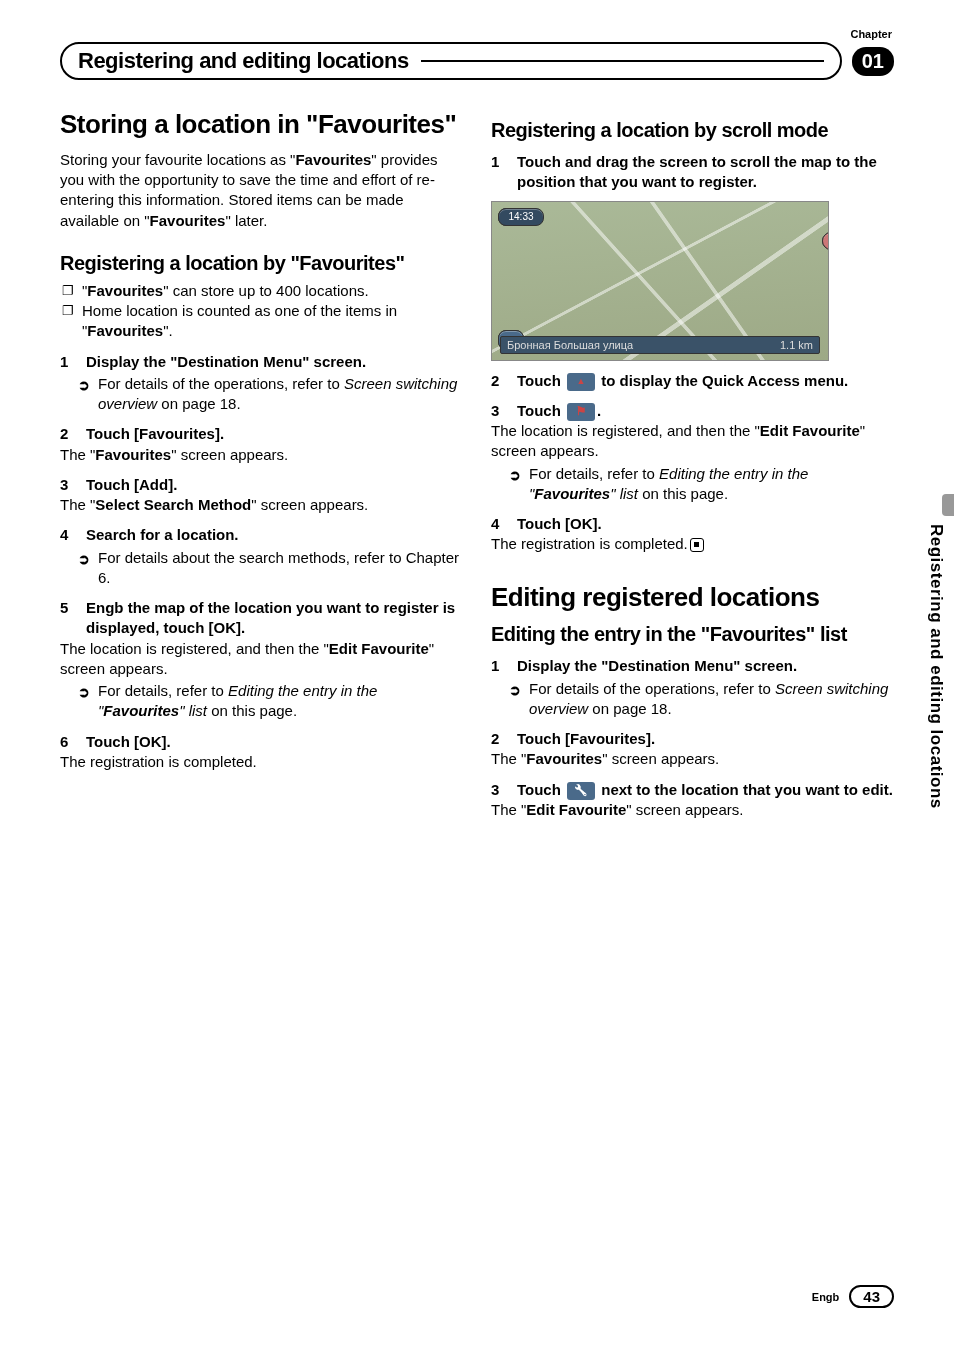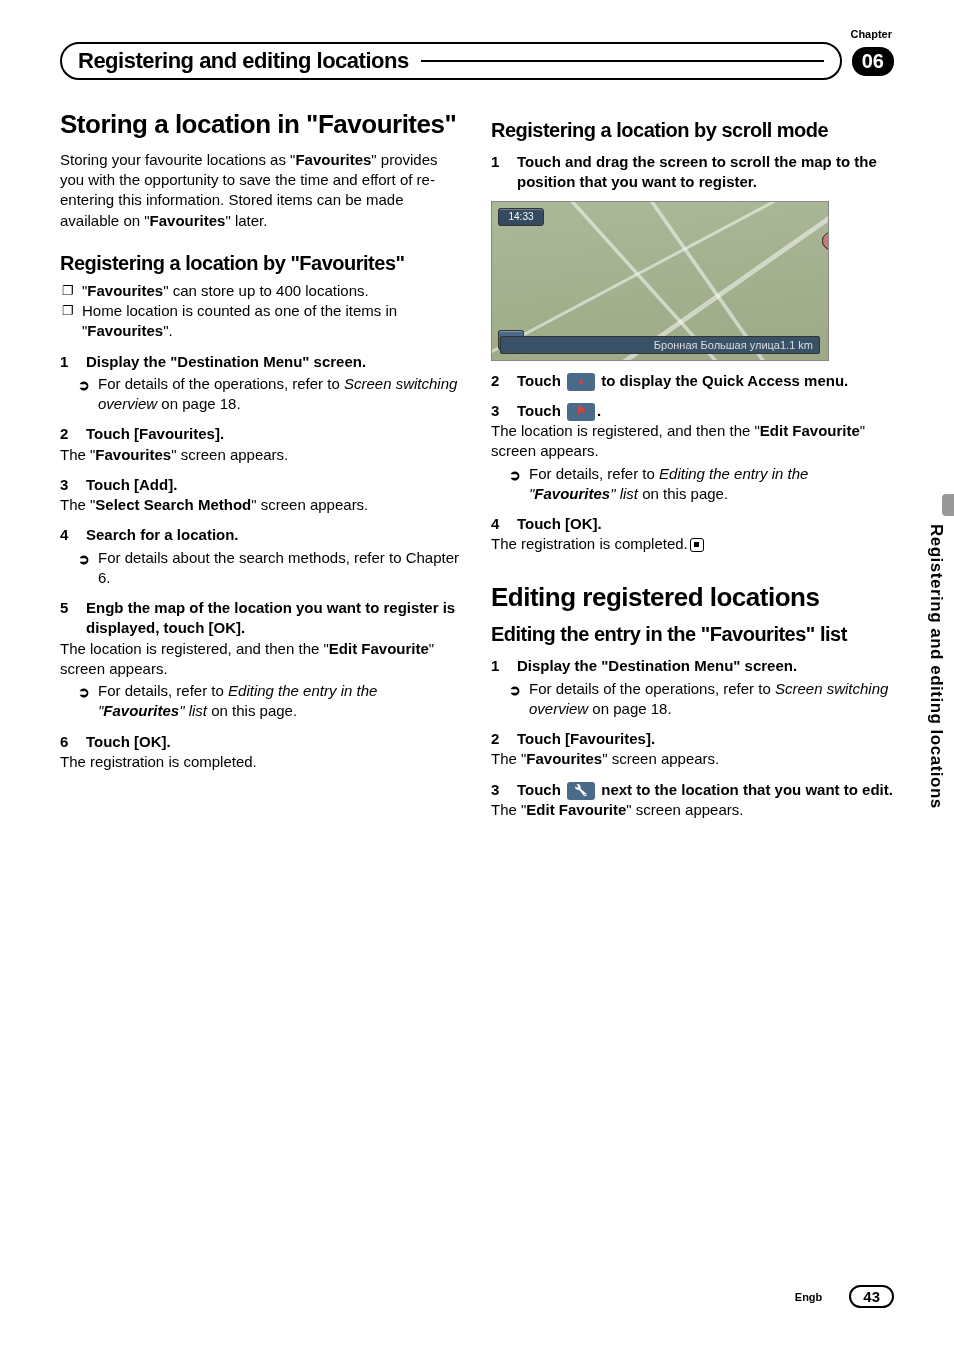--- a/index.html
+++ b/index.html
@@ -203,21 +203,21 @@
       background:
         linear-gradient(48deg, transparent 46%, rgba(255,255,255,0.5) 46.2%, rgba(255,255,255,0.5) 47%, transparent 47.2%),
         linear-gradient(-35deg, transparent 35%, rgba(255,255,255,0.5) 35.2%, rgba(255,255,255,0.5) 36.5%, transparent 36.7%),
         linear-gradient(55deg, transparent 60%, rgba(255,255,255,0.5) 60.2%, rgba(255,255,255,0.5) 61%, transparent 61.2%),
         linear-gradient(-28deg, transparent 55%, rgba(255,255,255,0.5) 55.2%, rgba(255,255,255,0.5) 56%, transparent 56.2%);
     }
     .map-btn {
       position: absolute;
       background: #4a6a8a;
       border: 1px solid #333;
-      border-radius: 3px;
+      border-radius: 8px;
       color: #fff;
       font-size: 10px;
       display: flex;
       align-items: center;
       justify-content: center;
       box-shadow: inset 0 1px 0 rgba(255,255,255,0.3);
     }
     .map-topbar {
       position: absolute;
       left: 6px; top: 6px; right: 6px;
@@ -247,21 +247,21 @@
       left: 8px; right: 8px; bottom: 6px;
       height: 18px;
       background: #3a5268;
       border: 1px solid #333;
       border-radius: 2px;
       color: #ddd;
       font-size: 11px;
       display: flex;
       align-items: center;
       padding: 0 6px;
-      justify-content: flex-end;
+      justify-content: space-between;
     }
     .side-tab {
       position: absolute;
       right: 0;
       top: 494px;
       width: 36px;
       display: flex;
       flex-direction: column;
       align-items: center;
     }
@@ -278,21 +278,21 @@
       font-size: 17px;
       font-weight: 900;
       letter-spacing: 0.5px;
     }
     .footer {
       position: absolute;
       bottom: 44px;
       right: 60px;
       display: flex;
       align-items: center;
-      gap: 27px;
+      gap: 10px;
     }
     .footer-lang {
       font-size: 11px;
       font-weight: bold;
     }
     .footer-page {
       border: 2px solid #000;
       border-radius: 14px;
       padding: 1px 12px;
       font-size: 15px;
@@ -303,21 +303,21 @@
 </head>
 <body>
 
 <div class="page-header">
   <div class="chapter-label">Chapter</div>
   <div class="header-bar">
     <div class="header-title-wrap">
       <span class="header-title">Registering and editing locations</span>
       <span class="header-line"></span>
     </div>
-    <div class="chapter-pill">06</div>
+    <div class="chapter-pill">01</div>
   </div>
 </div>
 
 <div class="content">
   <div class="col">
     <h1 class="section-title"><span>Storing a location in "Favourites</span>"</h1>
     <p class="para"><span>Storing your favourite locations as "</span><span class="bold">Favourites</span><span>" provides you with the opportunity to save the time and effort of re-entering this information. Stored items can be made available on "</span><span class="bold">Favourites</span><span>" later.</span></p>
 
     <h2 class="subsection-title">Registering a location by "Favourites"</h2>
     <ul class="bullet-list">

